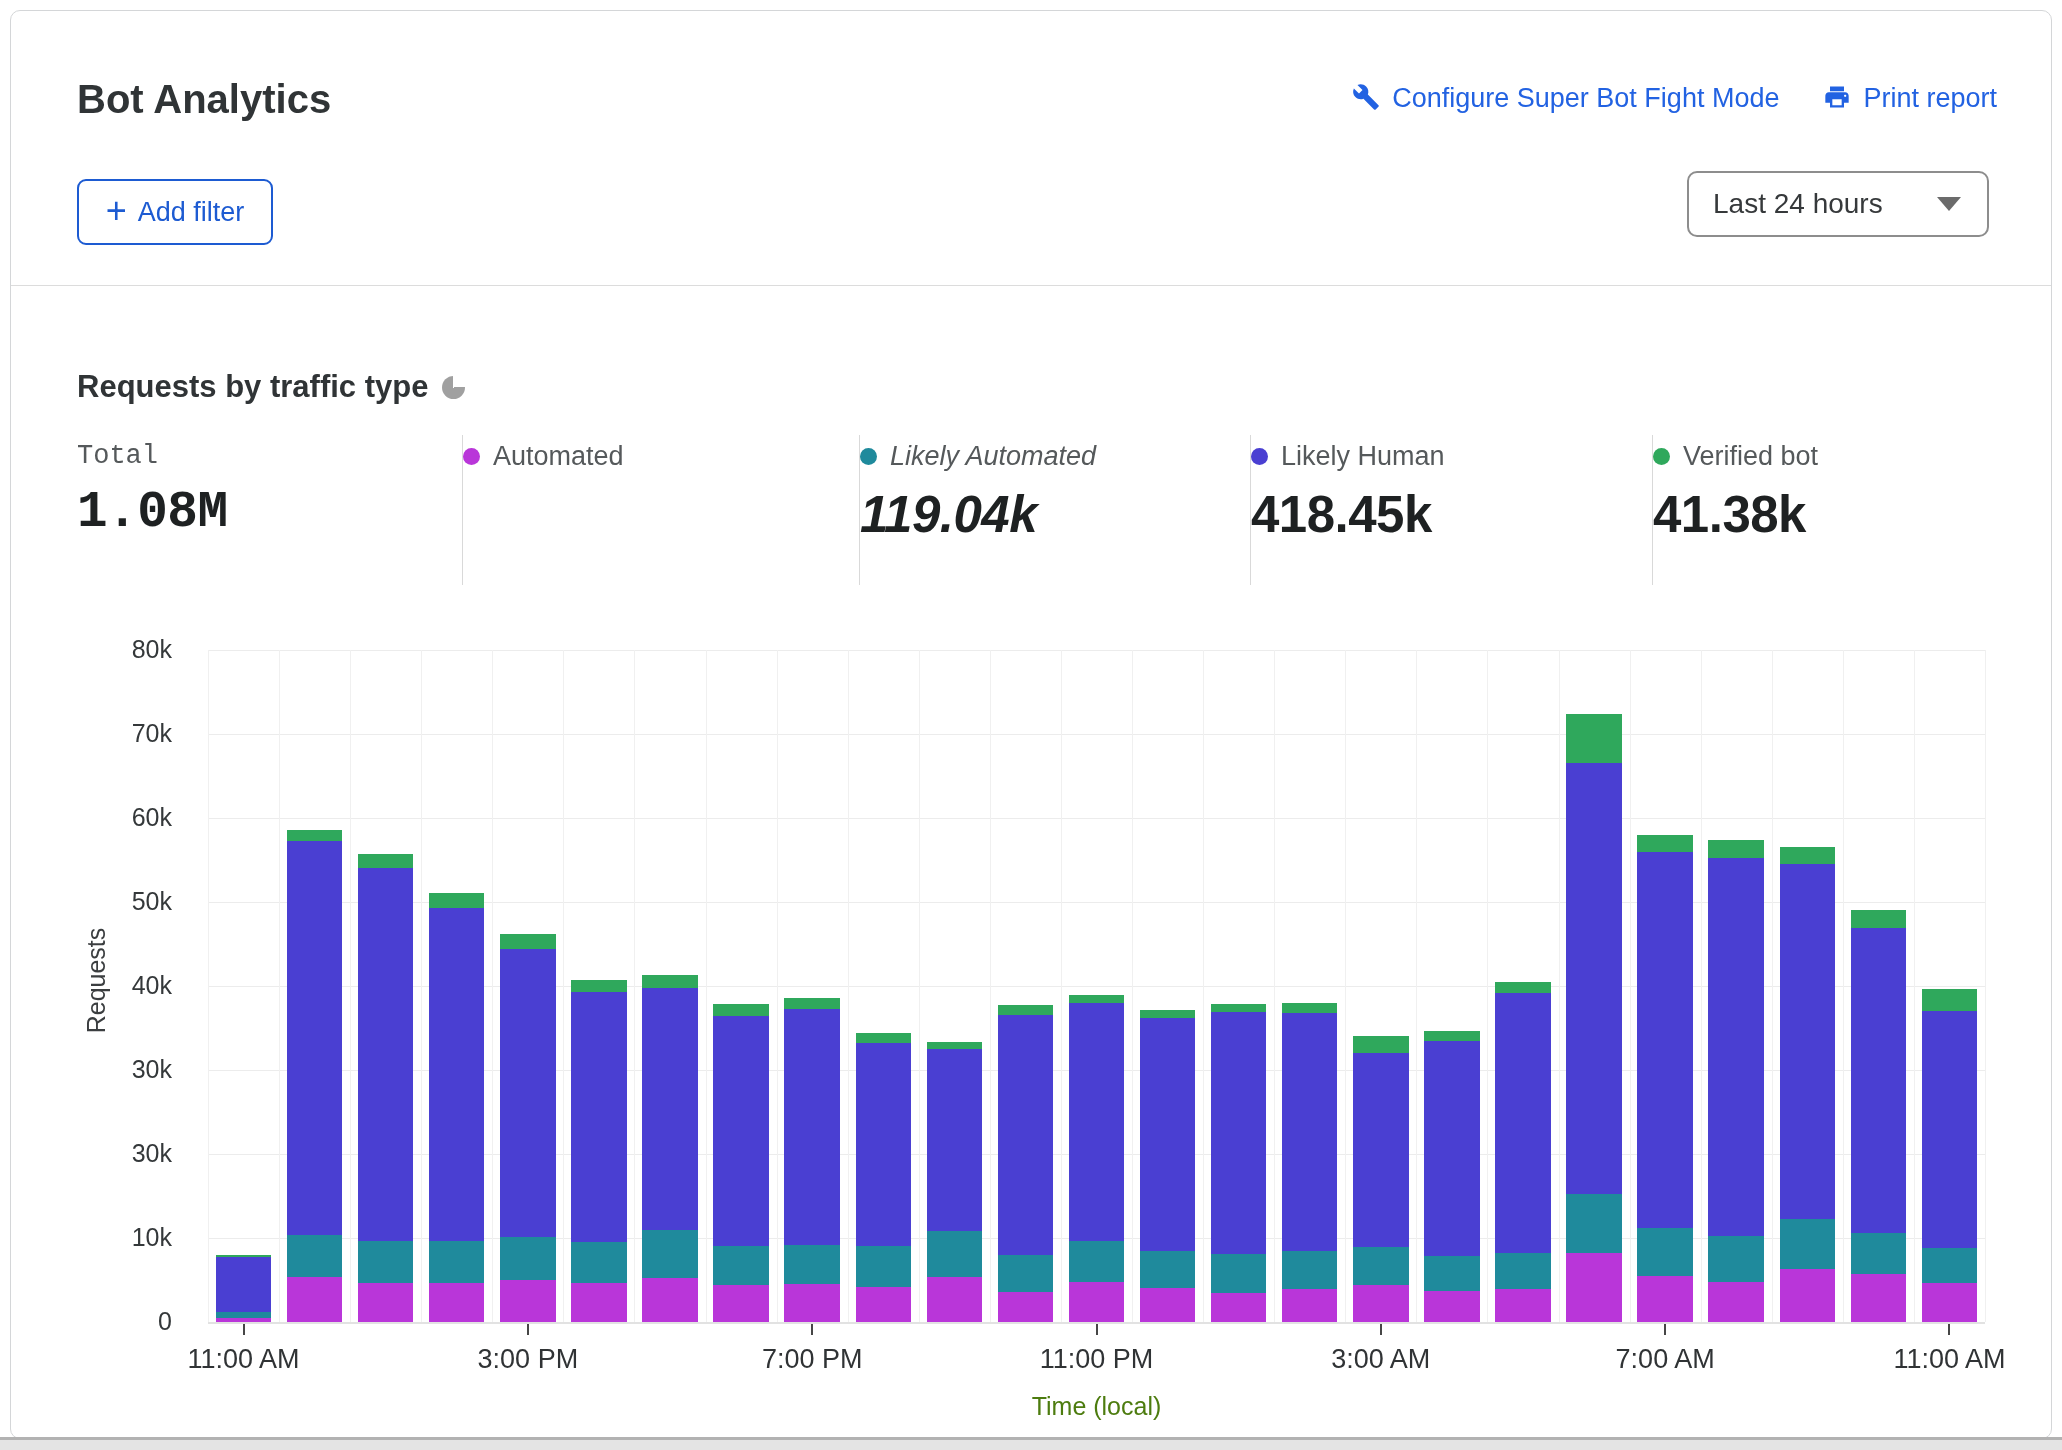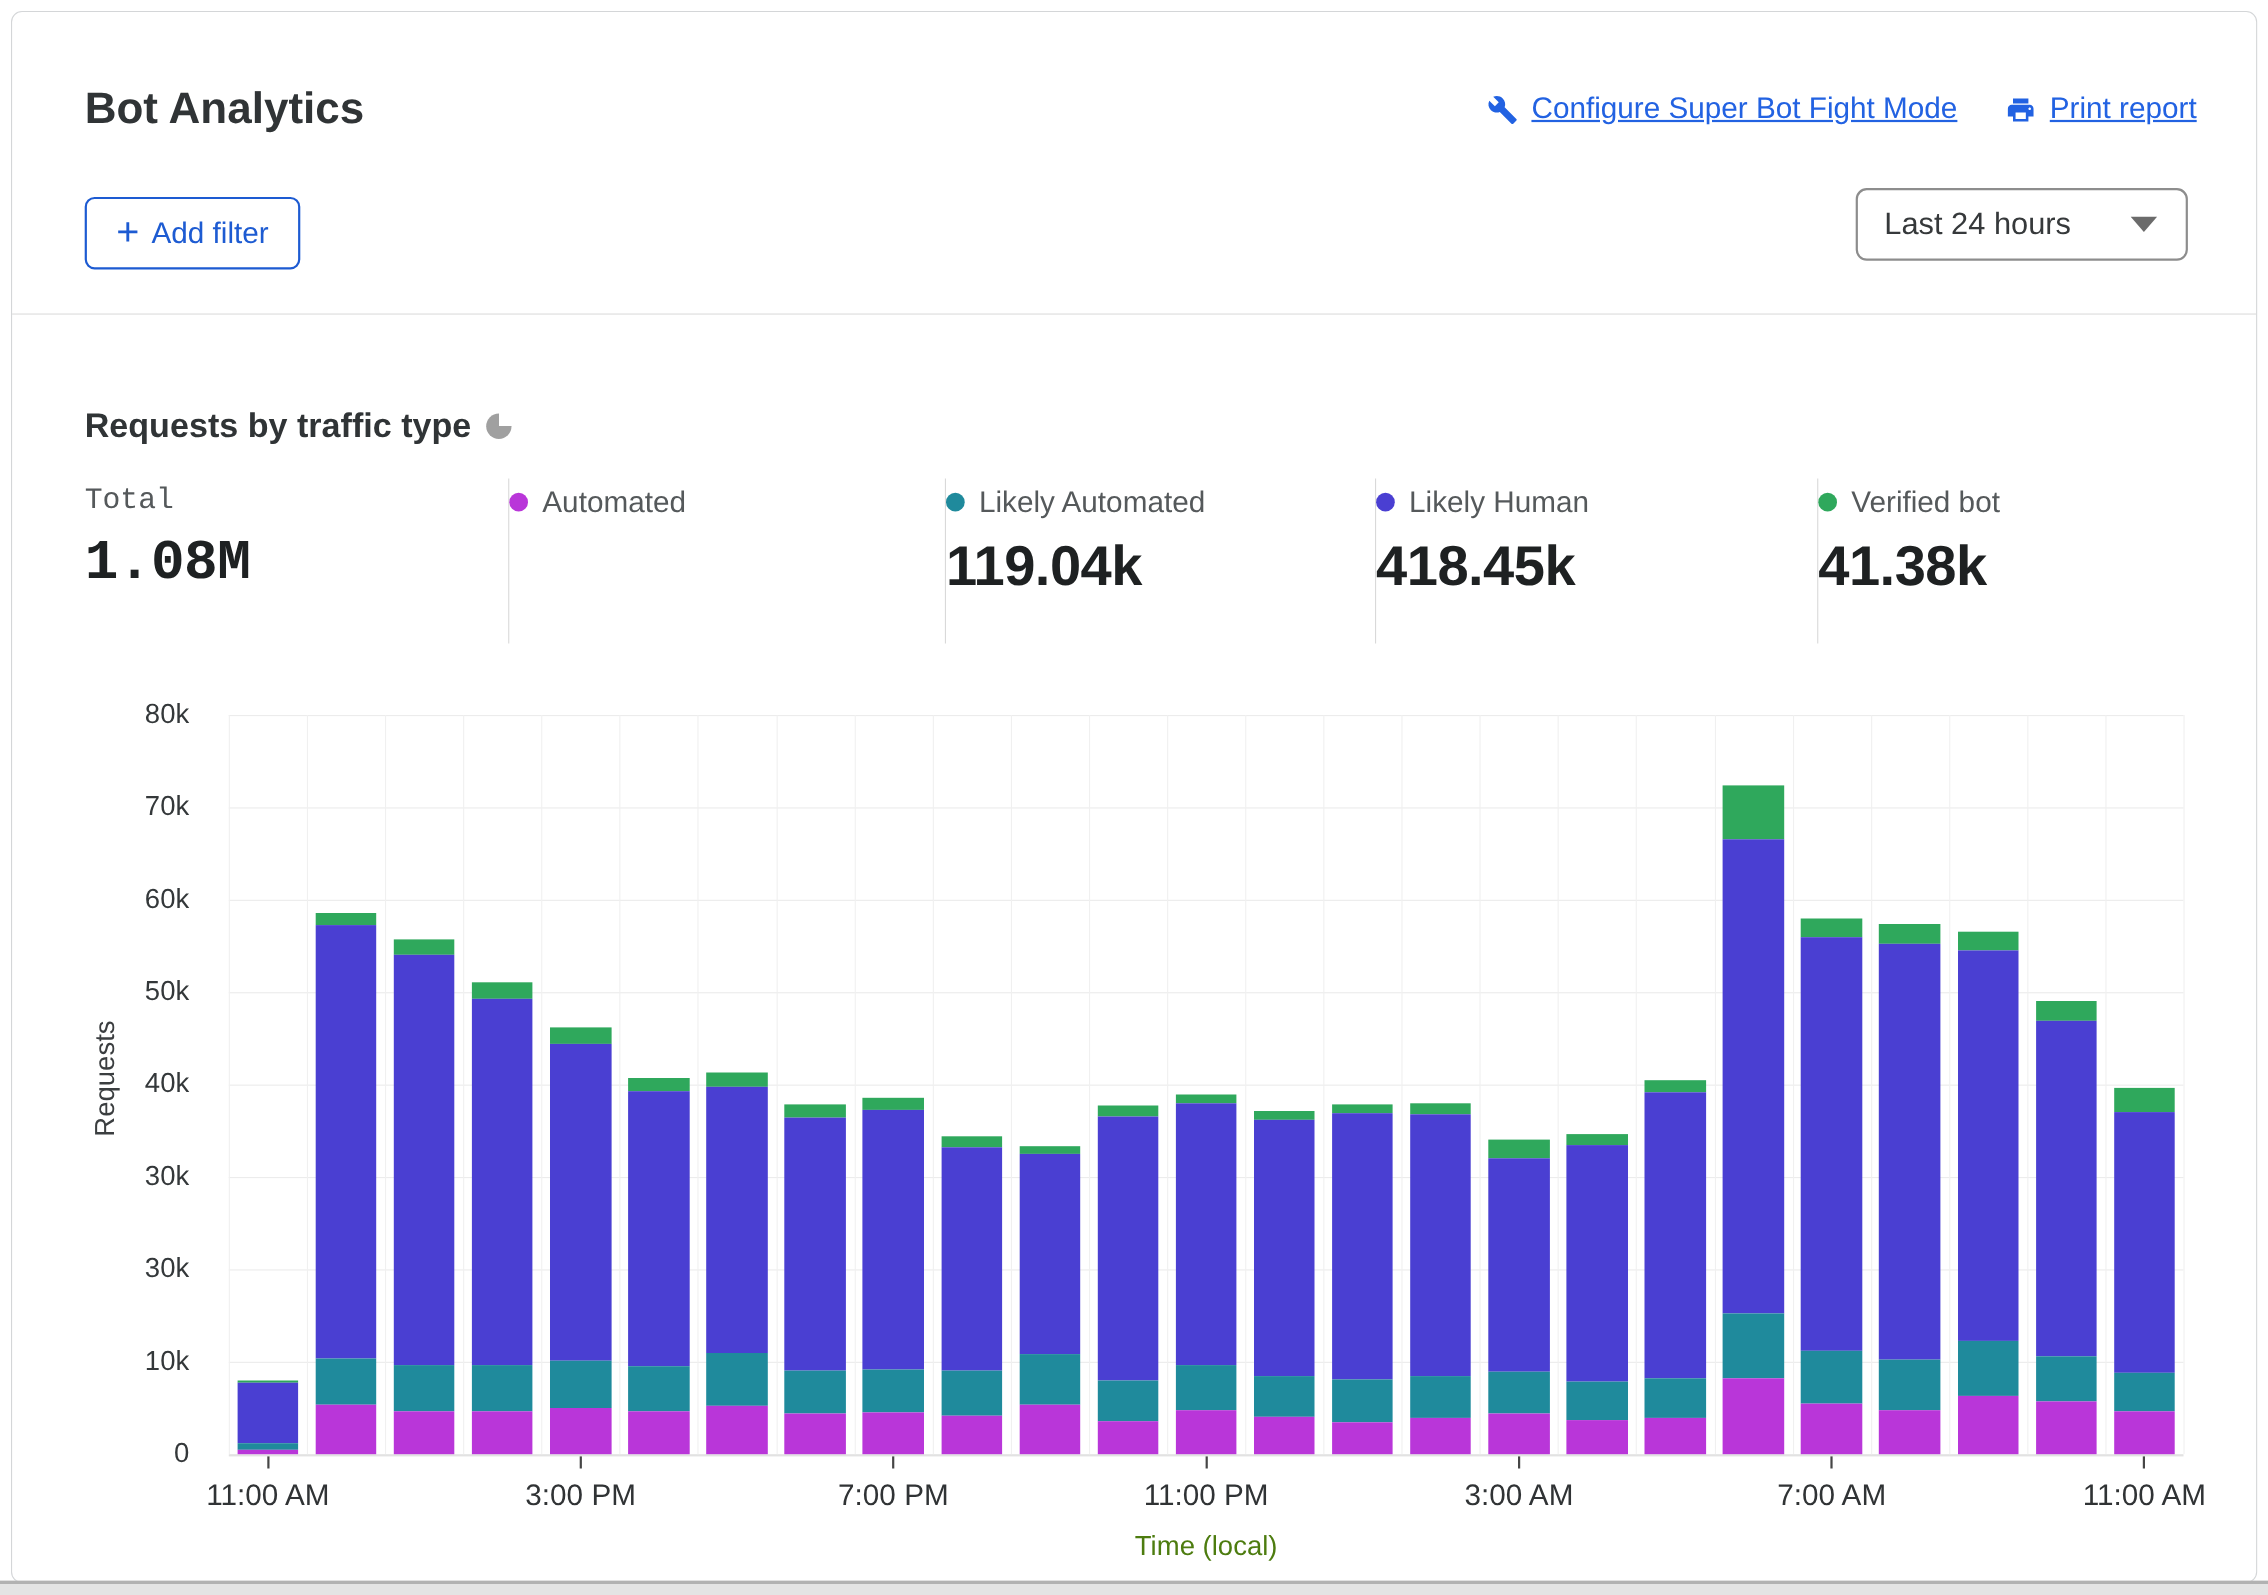--- a/index.html
+++ b/index.html
@@ -7,21 +7,21 @@
         font-family:"Liberation Sans","DejaVu Sans",sans-serif;overflow:hidden;}
 
   
   .card{position:absolute;left:10px;top:10px;width:2040px;height:1427px;
         background:#ffffff;border:1px solid #d4d6d8;border-radius:10px;}
   .header-divider{position:absolute;left:0;right:0;top:274px;height:1px;background:#dcdcdc;}
 
   
   .page-title{position:absolute;left:66px;top:66px;font-size:40px;font-weight:700;color:#303436;}
   .header-links{position:absolute;right:54px;top:72px;display:flex;gap:44px;align-items:center;}
-  .hlink{display:flex;align-items:flex-end;gap:12px;color:#2262e2;font-size:27px;cursor:pointer;text-decoration:underline;}
+  .hlink{display:flex;align-items:flex-start;gap:12px;color:#2262e2;font-size:27px;cursor:pointer;}
   .hlink svg{display:block;}
   .add-filter{position:absolute;left:66px;top:168px;width:192px;height:62px;
         border:2px solid #1d5bd2;border-radius:9px;background:#fff;color:#1d5bd2;
         display:flex;align-items:center;justify-content:center;gap:11px;font-size:27px;cursor:pointer;}
   .plus{font-size:36px;font-weight:500;line-height:0;position:relative;top:-1px;}
   .time-dropdown{position:absolute;right:62px;top:160px;width:302px;height:66px;
         border:2px solid #8d8d8d;border-radius:10px;background:#fff;
         display:flex;align-items:center;justify-content:space-between;
         padding:0 26px 0 24px;box-sizing:border-box;font-size:28px;color:#36393b;cursor:pointer;}
   .caret{width:0;height:0;border-left:12px solid transparent;border-right:12px solid transparent;
@@ -114,21 +114,21 @@
             <span>Total</span>
           </div>
           <div class="val">1.08M</div>
         </div>
         <div class="stat" style="flex: 0 0 397px;">
           <div class="lab">
             <span class="dot" style="background: rgb(185, 54, 217);"></span>
             <span>Automated</span>
           </div>
         </div>
-        <div class="stat" style="flex: 0 0 391px;">
+        <div class="stat" style="flex: 0 0 391px; font-style: italic;">
           <div class="lab">
             <span class="dot" style="background: rgb(31, 138, 156);"></span>
             <span>Likely Automated</span>
           </div>
           <div class="val">119.04k</div>
         </div>
         <div class="stat" style="flex: 0 0 402px;">
           <div class="lab">
             <span class="dot" style="background: rgb(74, 63, 210);"></span>
             <span>Likely Human</span>

